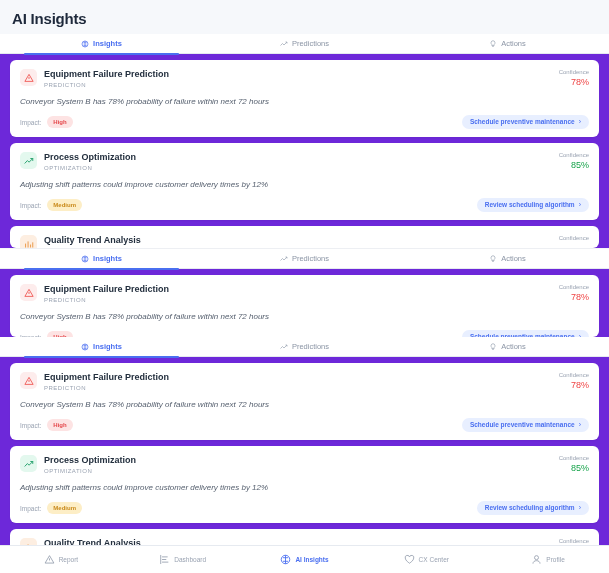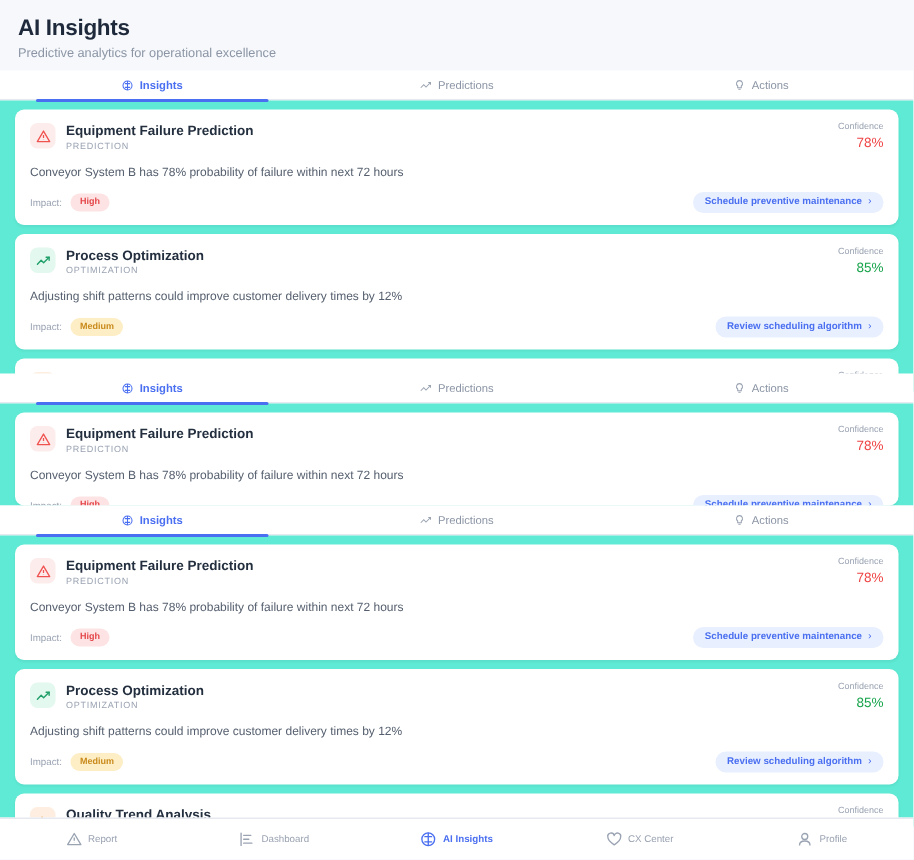--- a/index.html
+++ b/index.html
@@ -34,21 +34,21 @@
     position:relative;
   }
   .tab.active { color:#4a6ff0; font-weight:bold; }
   .tab.active::after {
     content:""; position:absolute; left:12%; right:12%; bottom:-1px;
     height:1.6px; background:#4a6ff0; border-radius:2px;
   }
   .tab svg { width:8px; height:8px; display:block; }
 
   
-  .section { background:#5eead4; padding:6px 10px 0 10px; }
+  .section { background:#6d28d9; padding:6px 10px 0 10px; }
 
   .card {
     background:#ffffff; border-radius:6px;
     box-shadow:0 1px 2px rgba(16,24,40,.05);
     padding:8px 10px 8px 10px; margin-bottom:6px;
     position:relative;
   }
   .card-top { display:flex; align-items:flex-start; }
   .card-icon {
     width:17px; height:17px; border-radius:5px;
@@ -67,21 +67,21 @@
   .card-kicker {
     font-size:6px; color:#9aa3b2; letter-spacing:.5px;
     margin-top:1px; line-height:8px;
   }
 
   .conf-wrap { text-align:right; flex:0 0 auto; padding-left:8px; }
   .conf-label { font-size:6px; color:#9aa3b2; line-height:8px; }
   .conf-value { font-size:9px; font-weight:normal; line-height:11px; margin-top:1px; }
 
   .card-desc {
-    font-size:8px; color:#555f6e; line-height:11px; margin-top:7px;
+    font-size:8px; color:#555f6e; line-height:11px; margin-top:7px;font-style:italic;
   }
 
   .card-foot {
     display:flex; align-items:center; margin-top:8px;
   }
   .impact-label { font-size:6.5px; color:#9aa3b2; margin-right:6px; }
   .badge {
     font-size:6px; font-weight:bold; padding:2px 6px;
     border-radius:7px; line-height:8px; display:inline-block;
   }
@@ -116,21 +116,20 @@
   .navitem.active { color:#4a6ff0; font-weight:bold; }
   .navitem svg { width:11px; height:11px; display:block; }
 </style>
 </head>
 <body>
 
 <div class="panel" style="top:0;">
 
   <div class="header">
     <h1>AI Insights</h1>
-    <div class="sub">Predictive analytics for operational excellence</div>
   </div>
 
   <div class="tabbar">
     <div class="tab active">
       <span>
         <svg viewBox="0 0 16 16" fill="none" stroke="#4a6ff0" stroke-width="1.4">
           <circle cx="8" cy="8" r="6"></circle>
             <path d="M8 2v12M4.5 5.5h7M4.5 10.5h7"></path>
         </svg>
       </span>

